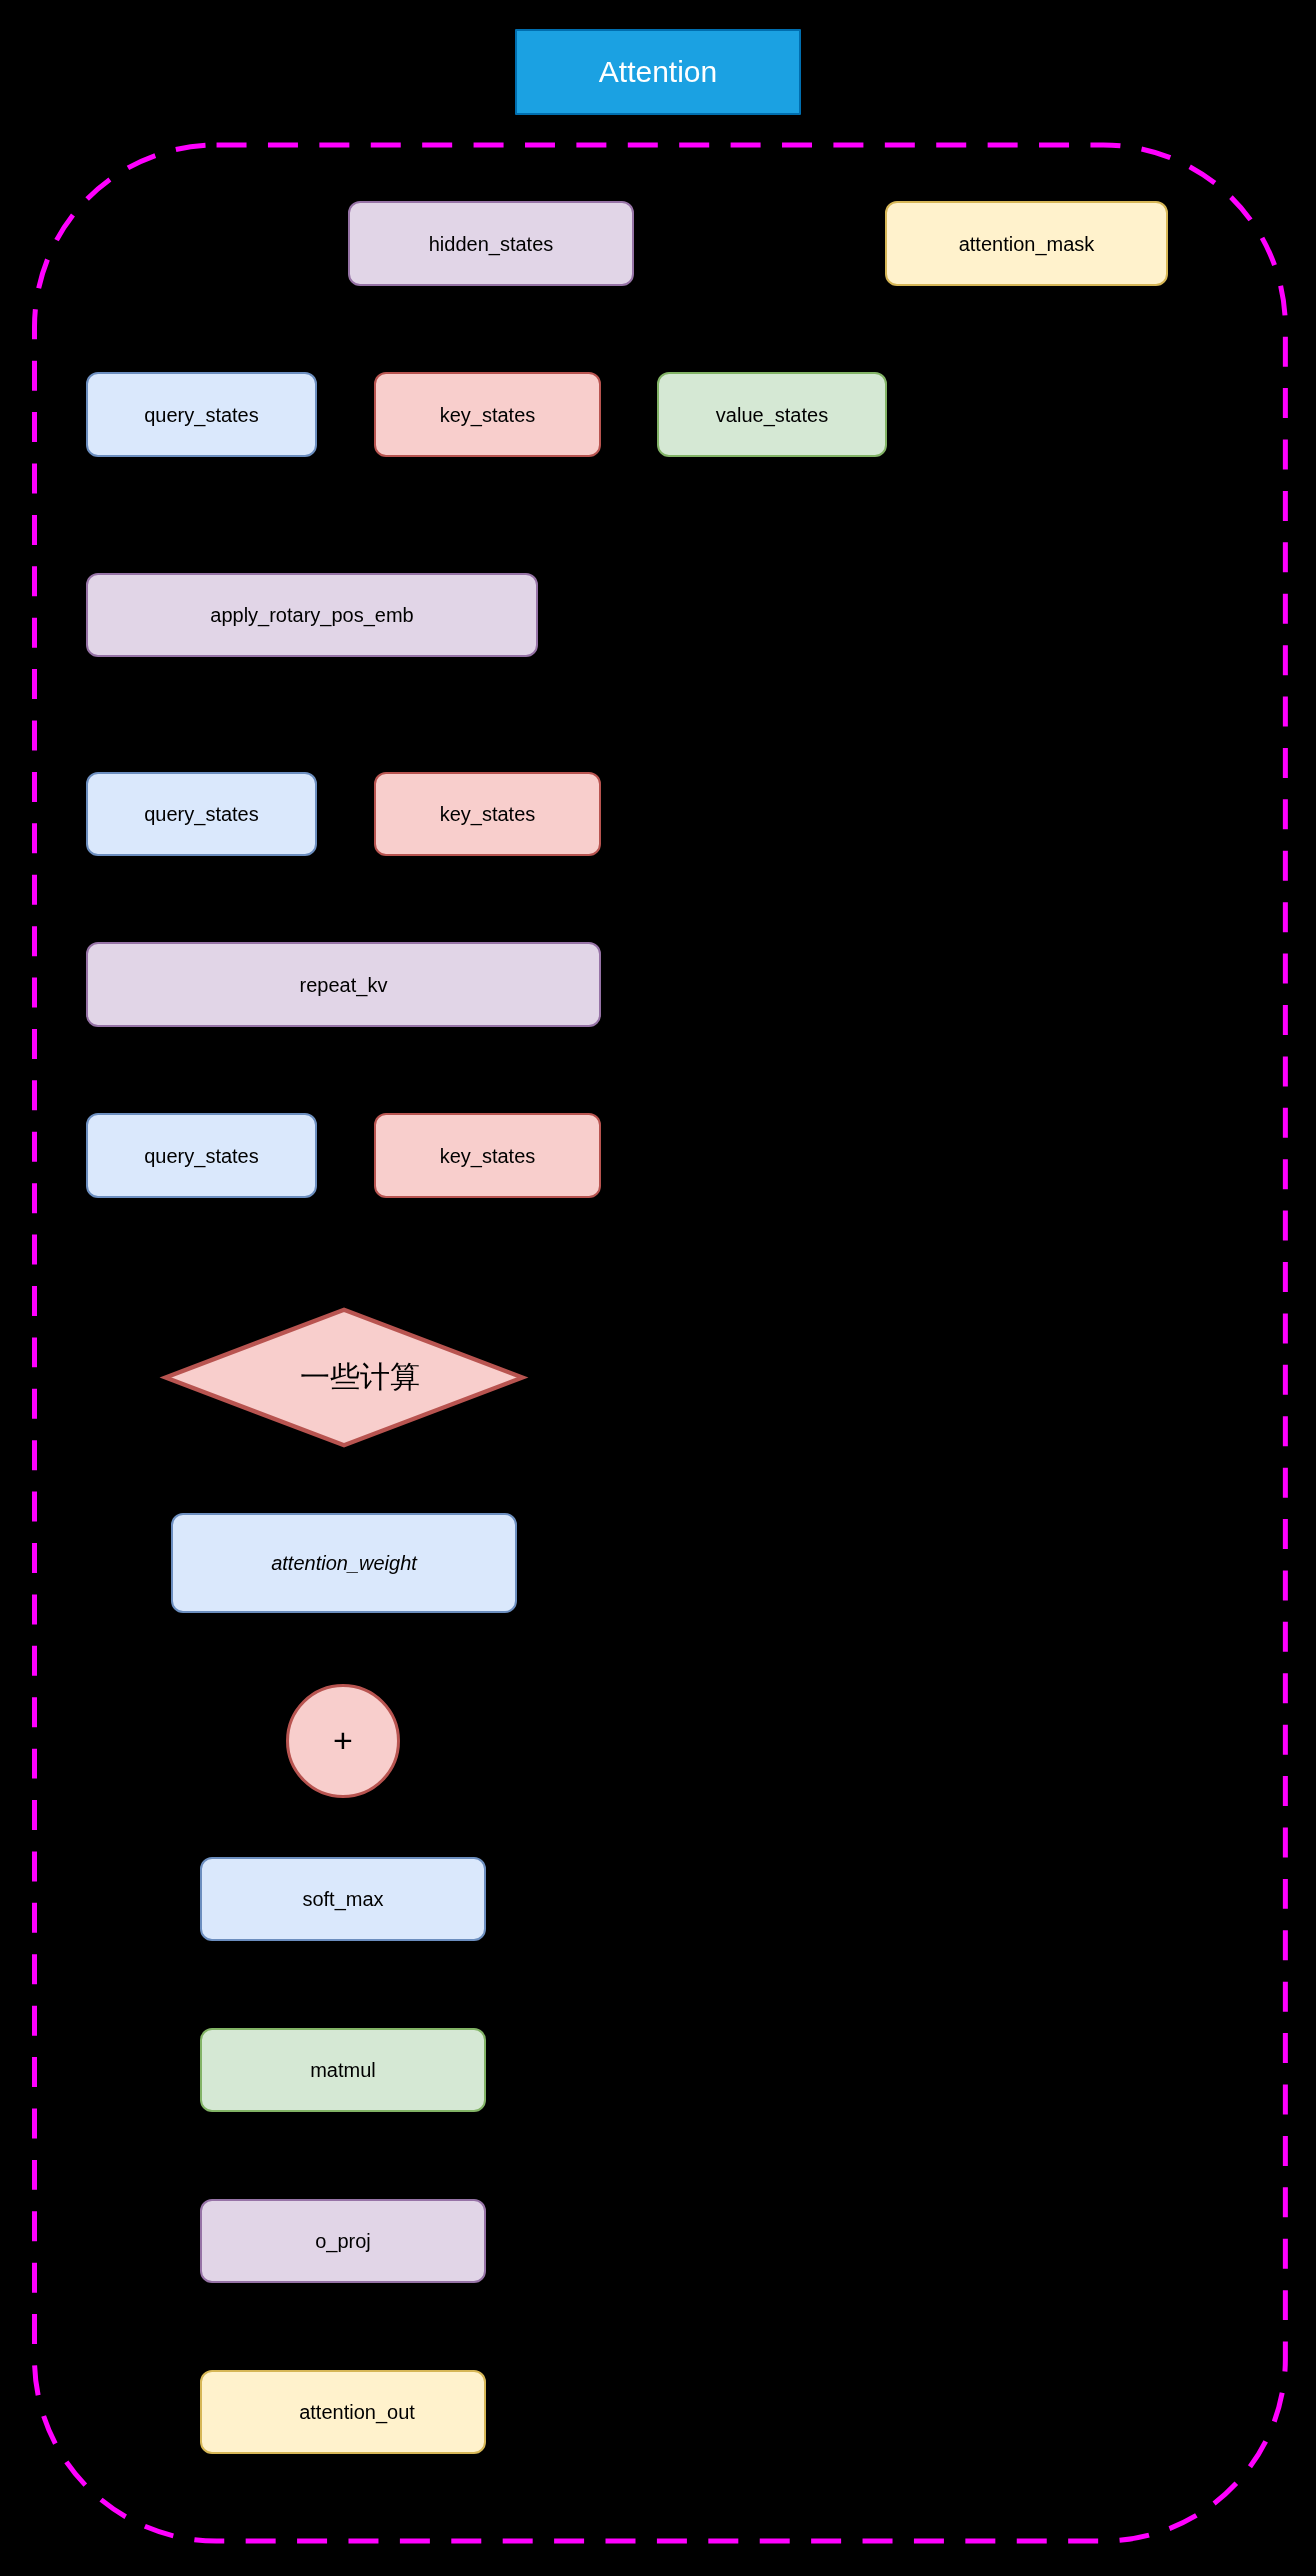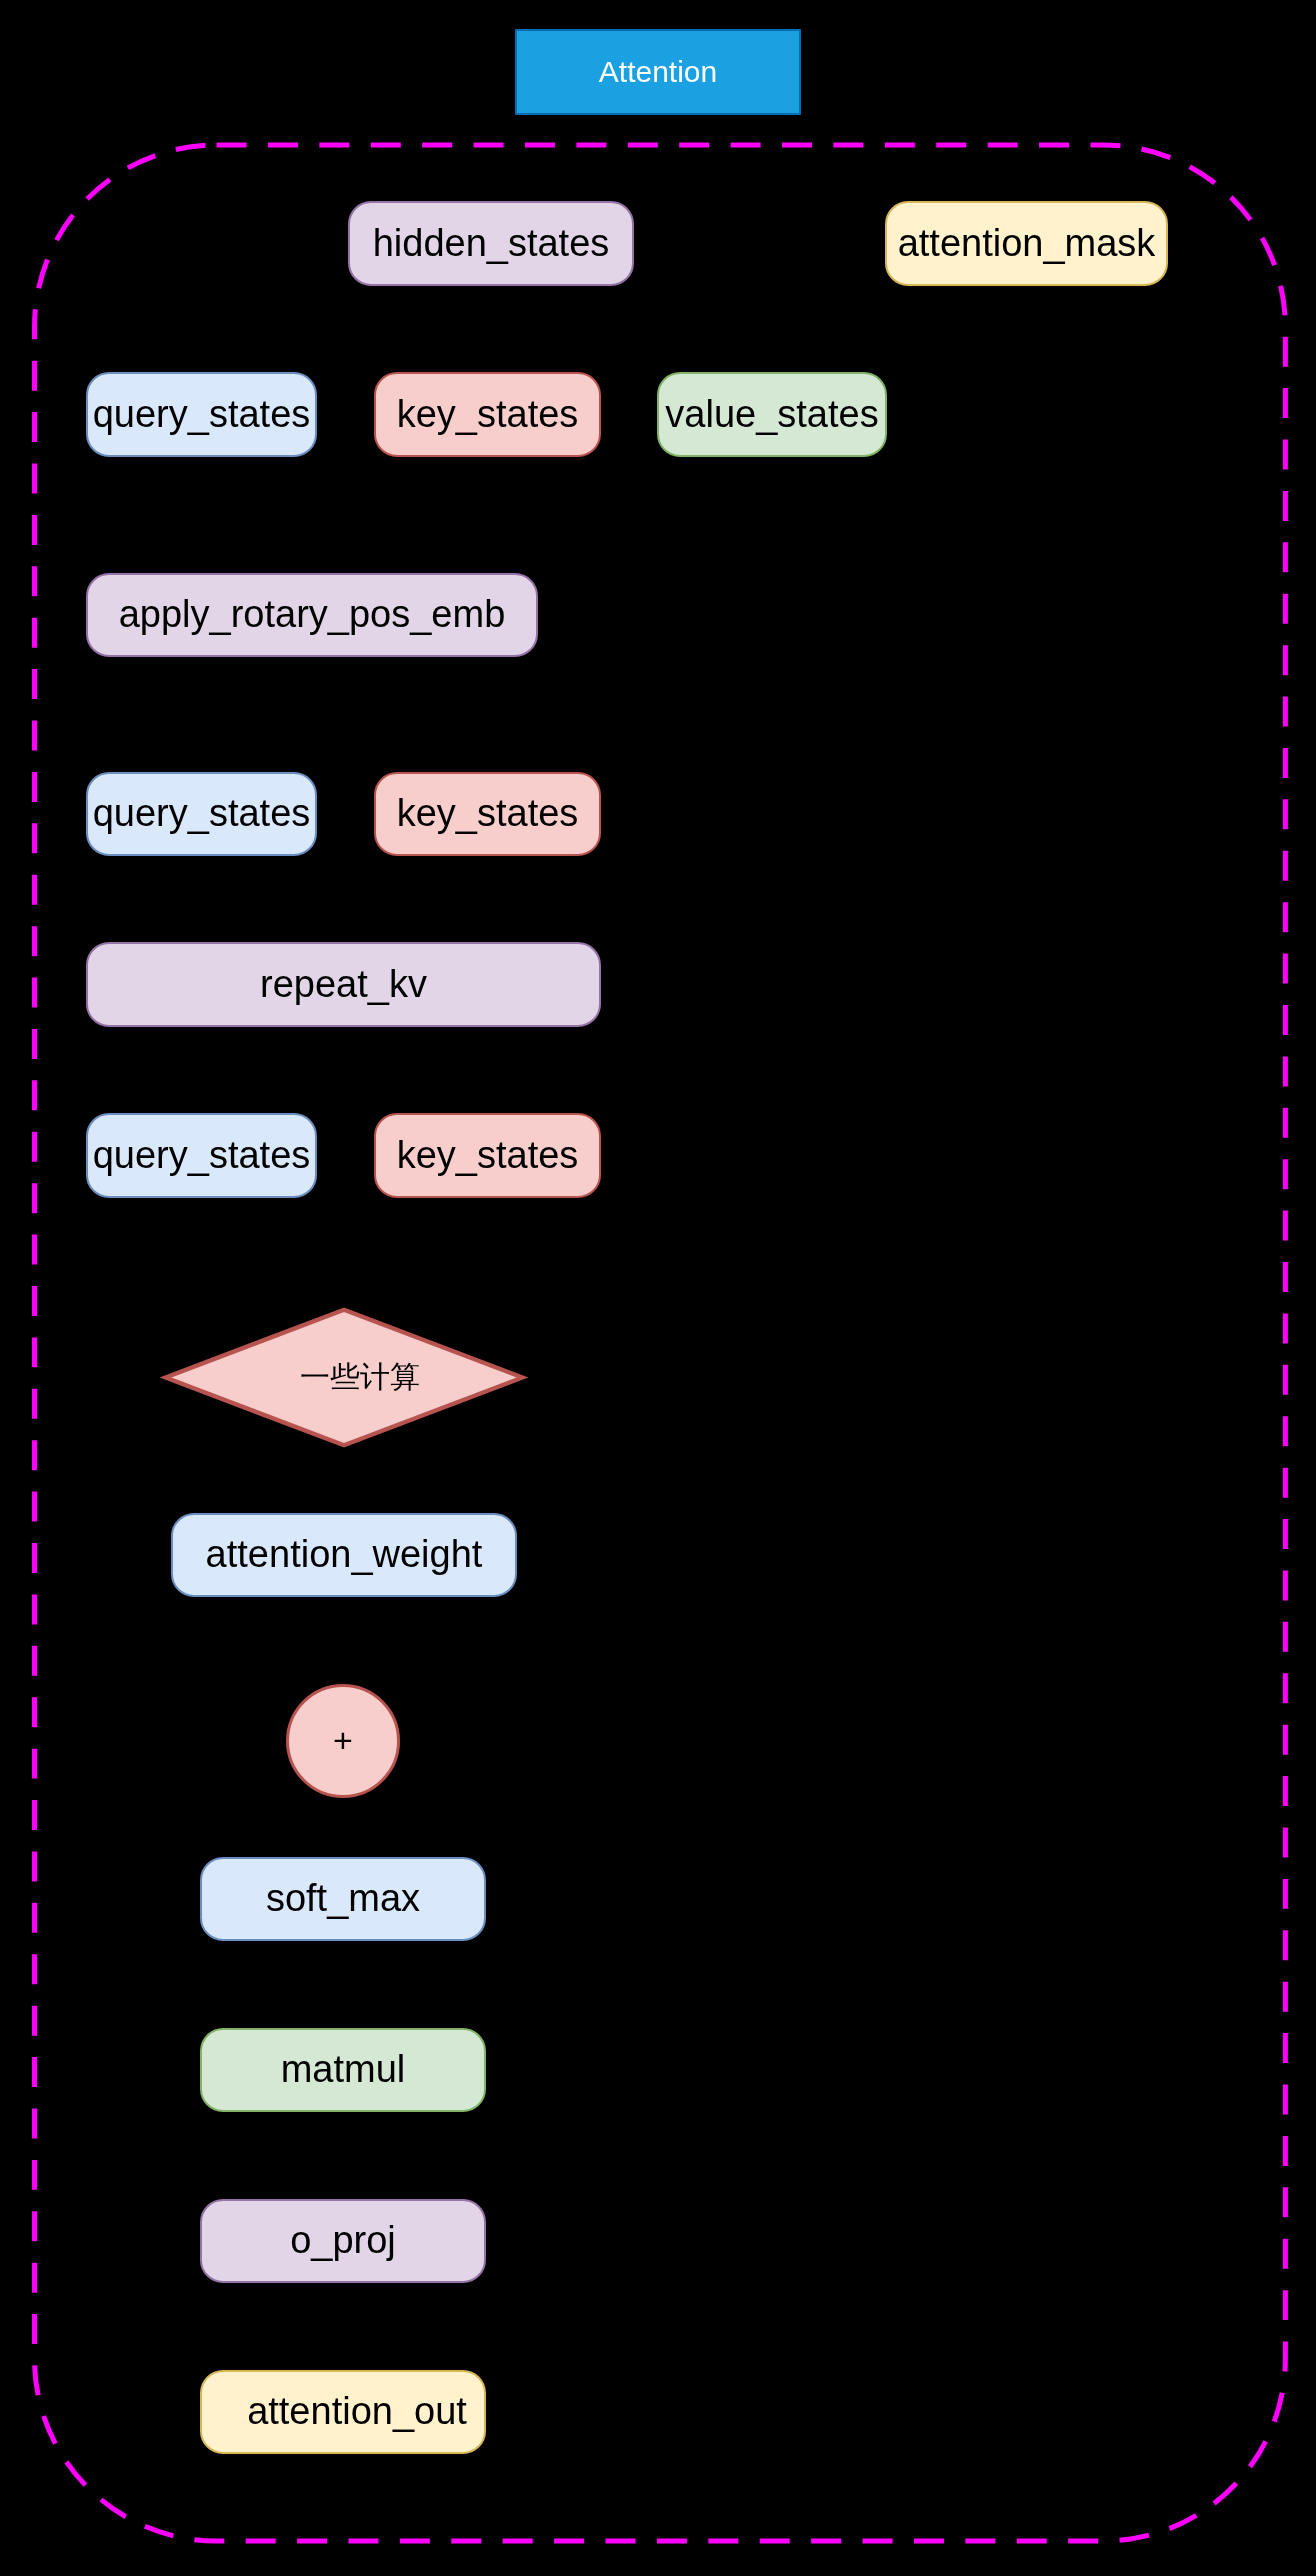--- a/index.html
+++ b/index.html
@@ -14,23 +14,23 @@
     height: 2576px;
     background: var(--background, #000);
     overflow: hidden;
   }
   .node {
     position: absolute;
     box-sizing: border-box;
     display: flex;
     align-items: center;
     justify-content: center;
-    border-radius: 23px;
+    border-radius: 12px;
     border: 2.1px solid #000;
-    font-size: 38px;
+    font-size: 20px;
     color: var(--node-text, #000);
     text-align: center;
     line-height: 1.1;
   }
   .node .label { pointer-events: none; }
   .title-node {
     background: var(--title-fill, #1ba1e2);
     border: 2.9px solid var(--title-border, #006eaf);
     border-radius: 1px;
     color: var(--title-text, #fff);
@@ -129,21 +129,21 @@
     <span class="label">key_states</span>
   </div>
 
   <svg id="diamond-svg" width="364" height="143" viewBox="0 0 510 200">
     <polygon id="diamond-shape" points="255,5 505,100 255,195 5,100"></polygon>
   </svg>
   <div class="diamond-label">
     <span class="label">一些计算</span>
   </div>
 
-  <div class="node blue" style="left:171px; top:1513px; width:346px; height:84px;">
+  <div class="node blue" style="left:171px; top:1513px; width:346px; height:100px;font-style:italic;">
     <span class="label">attention_weight</span>
   </div>
 
   <div class="node red circle" style="left:286px; top:1684px; width:114px; height:114px;">
     <span class="label">+</span>
   </div>
 
   <div class="node blue" style="left:200px; top:1857px; width:286px; height:84px;">
     <span class="label">soft_max</span>
   </div>

